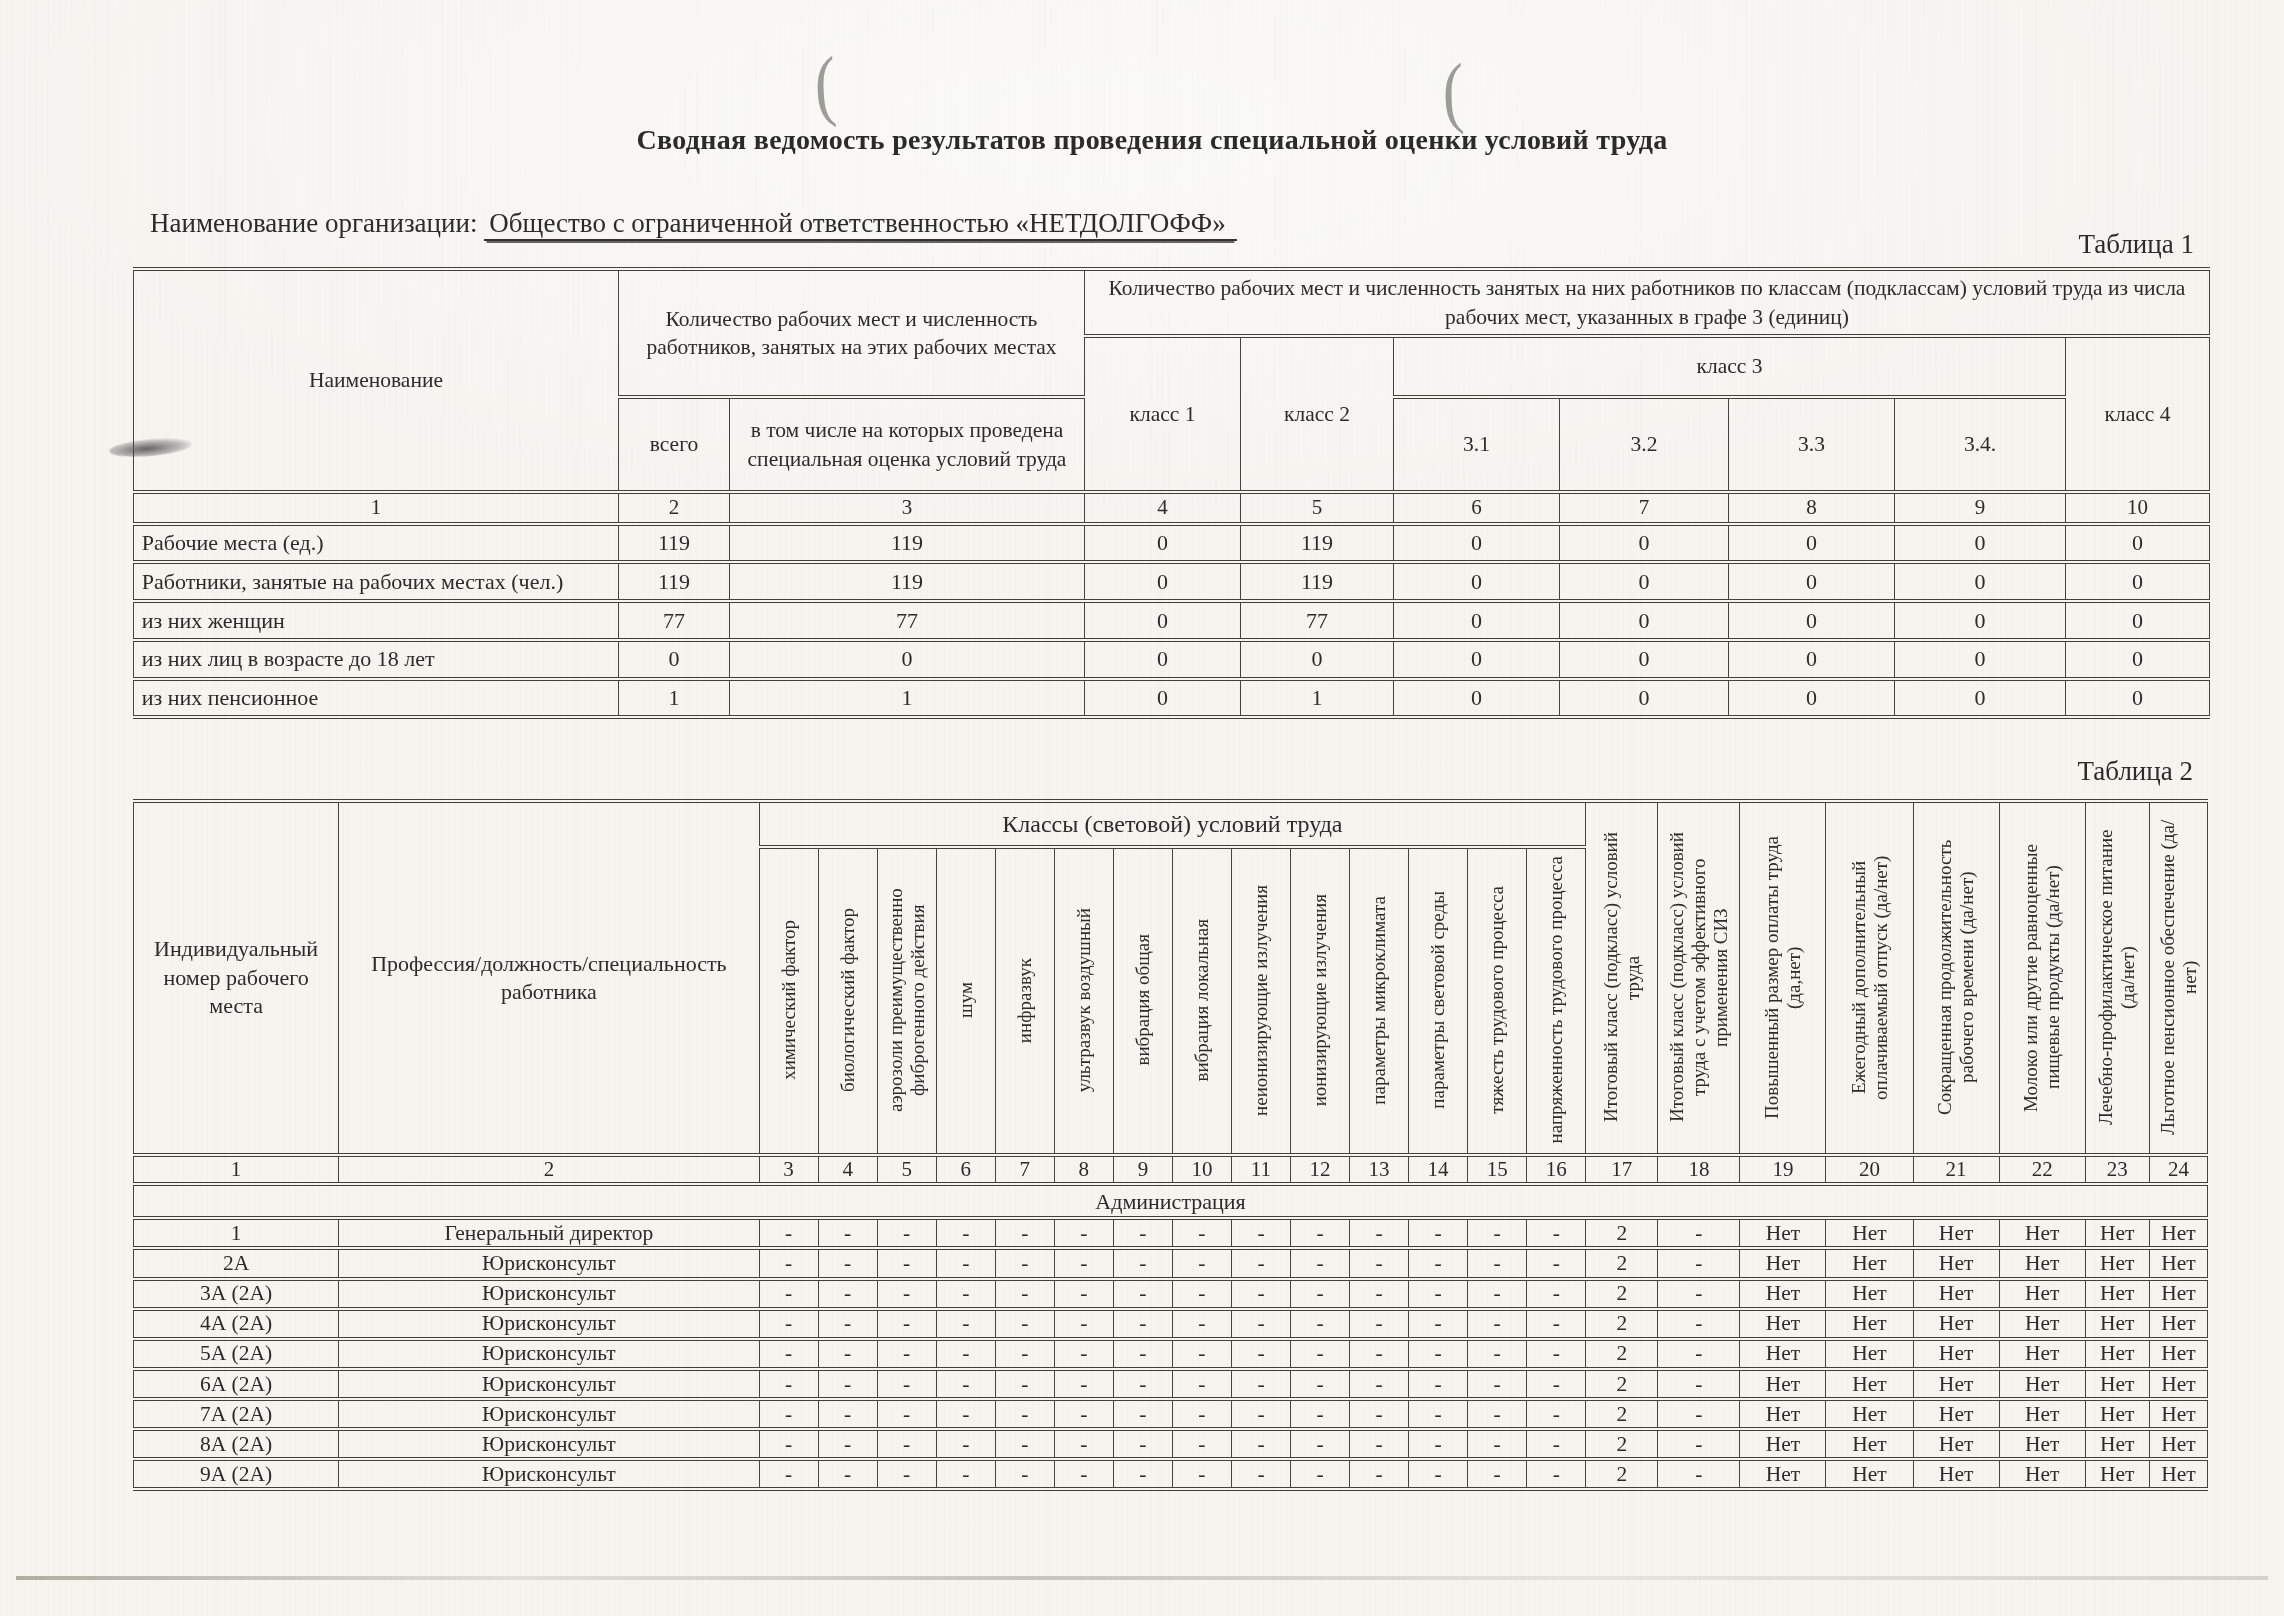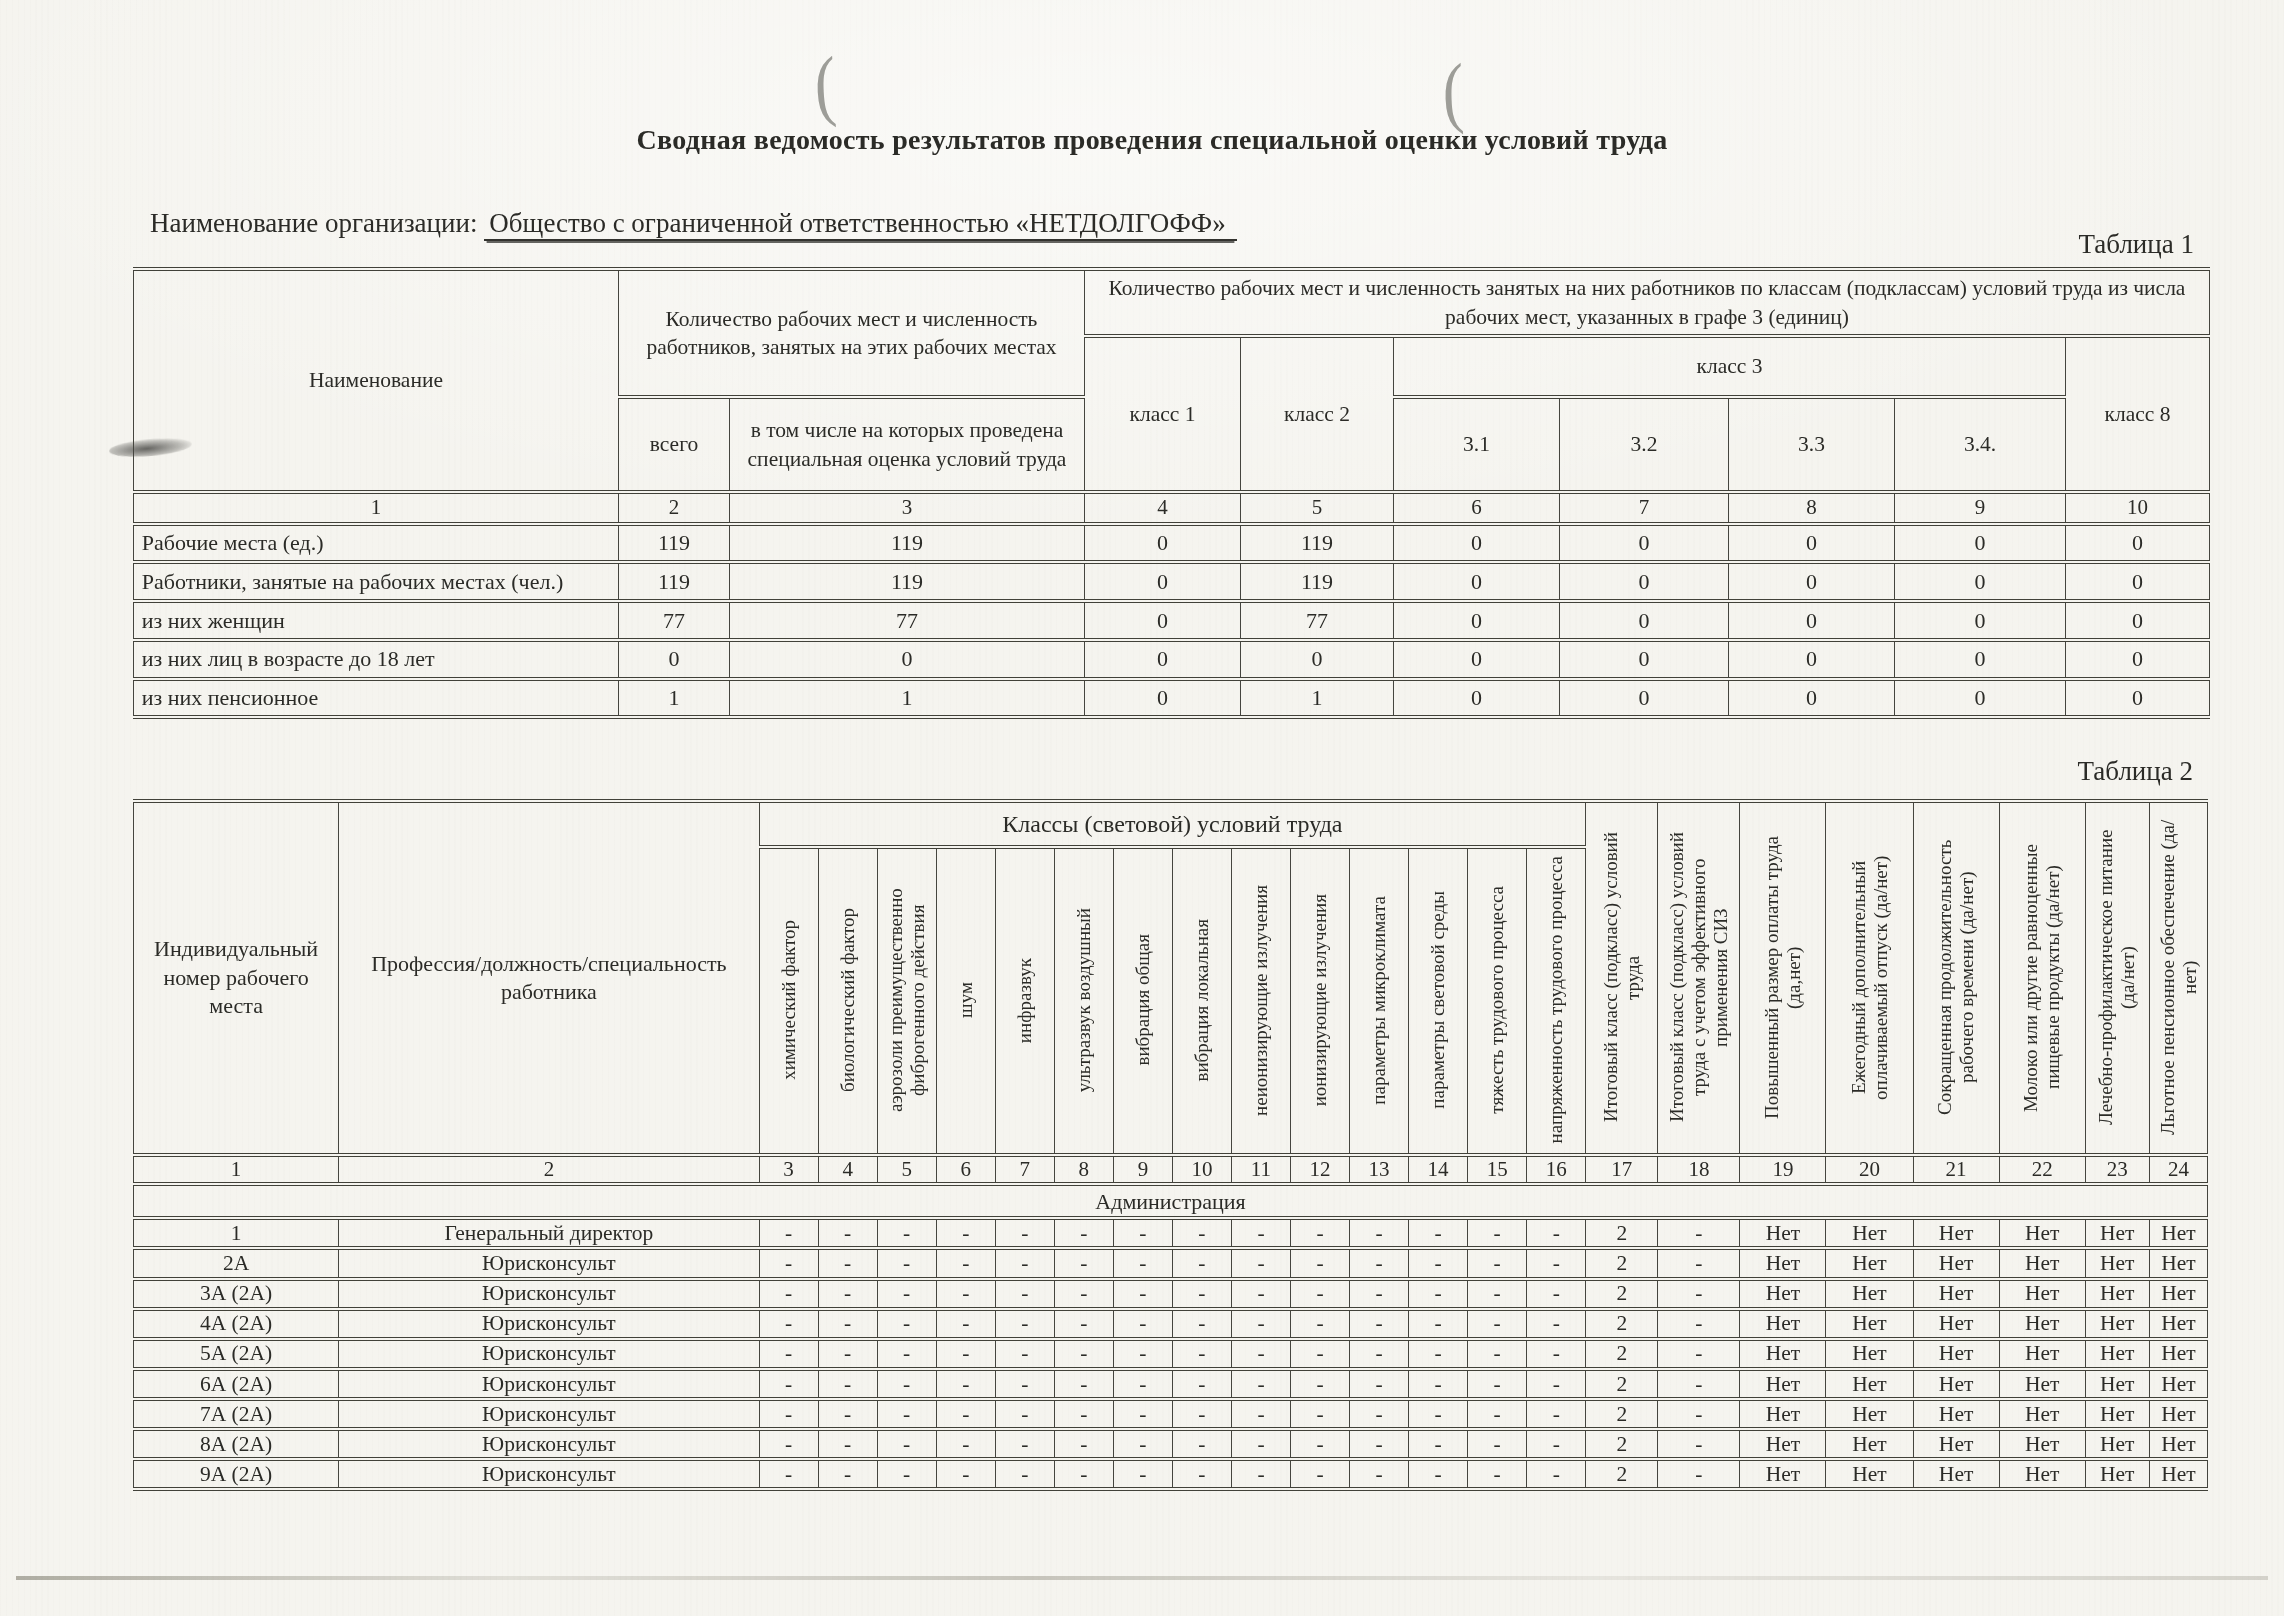--- a/index.html
+++ b/index.html
@@ -167,21 +167,21 @@
     <thead>
       <tr class="h1">
         <th rowspan="3">Наименование</th>
         <th colspan="2" rowspan="2">Количество рабочих мест и численность работников, занятых на этих рабочих местах</th>
         <th colspan="7">Количество рабочих мест и численность занятых на них работников по классам (подклассам) условий труда из числа рабочих мест, указанных в графе 3 (единиц)</th>
       </tr>
       <tr class="h2">
         <th rowspan="2">класс 1</th>
         <th rowspan="2">класс 2</th>
         <th colspan="4">класс 3</th>
-        <th rowspan="2">класс 8</th>
+        <th rowspan="2">класс 4</th>
       </tr>
       <tr class="h3">
         <th>всего</th>
         <th>в том числе на которых проведена специальная оценка условий труда</th>
         <th>3.1</th>
         <th>3.2</th>
         <th>3.3</th>
         <th>3.4.</th>
       </tr>
       <tr class="nums">

